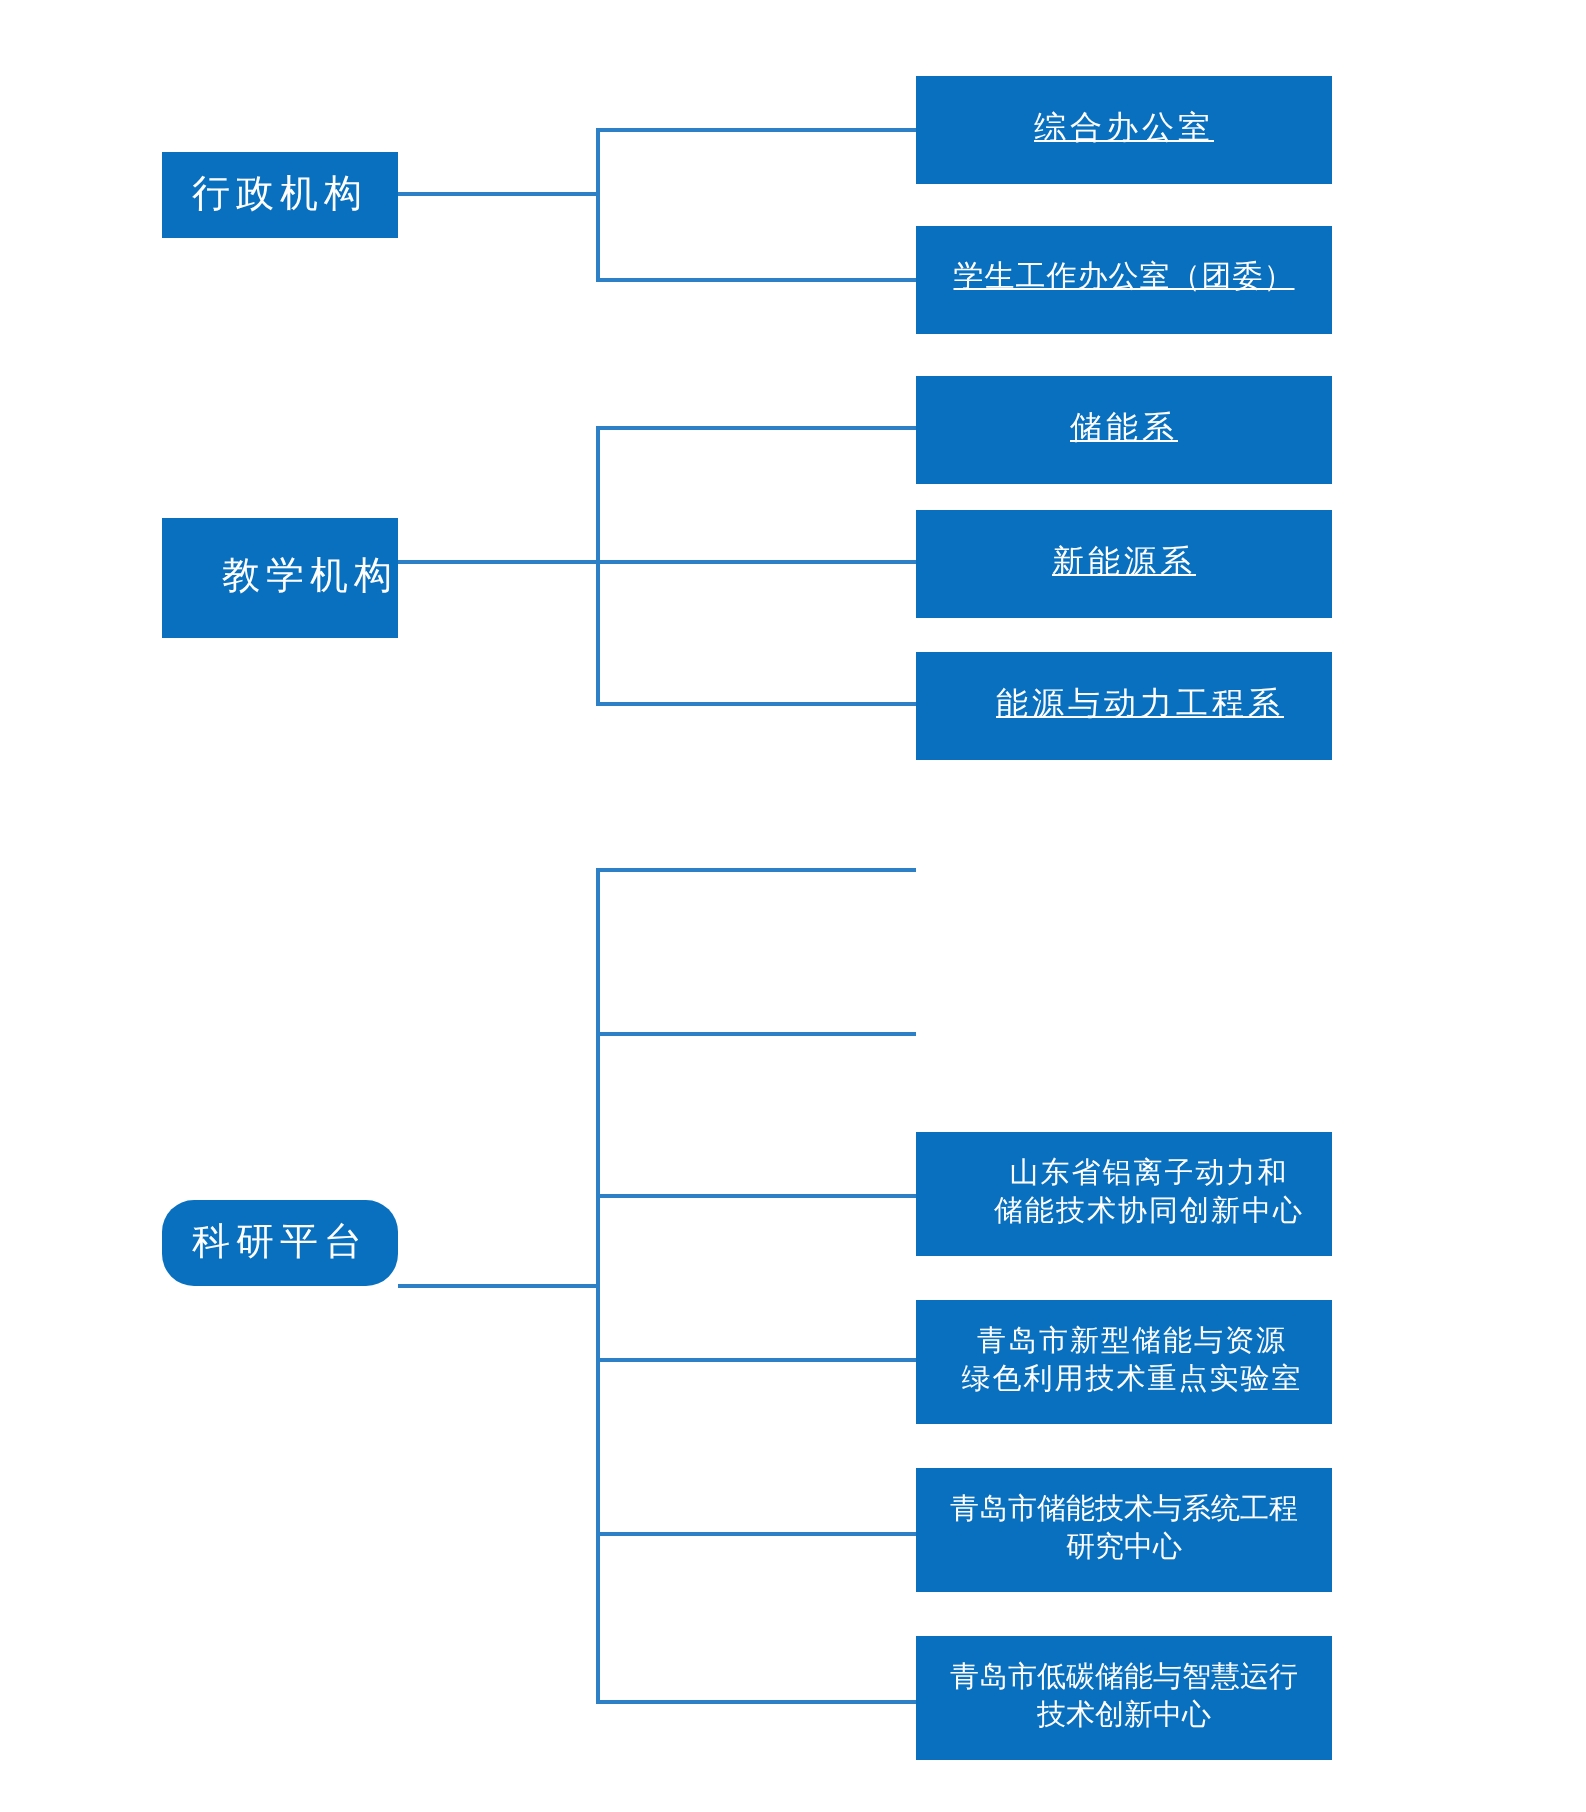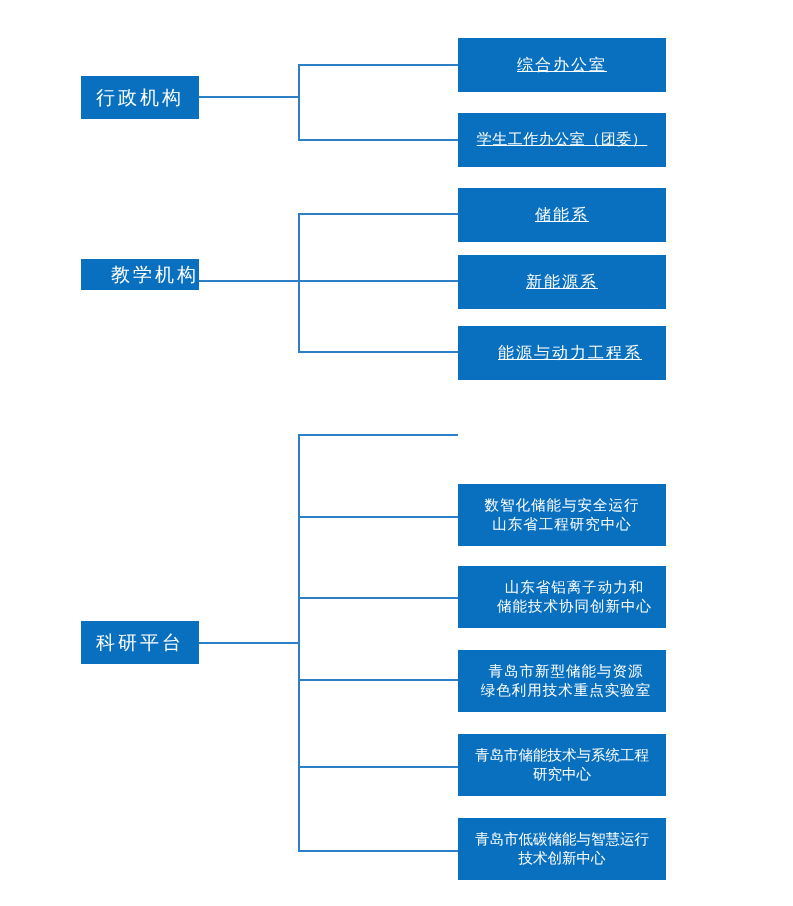--- a/index.html
+++ b/index.html
@@ -65,45 +65,43 @@
   <div class="node root" style="left:81px; top:76px; width:118px; height:43px;">行政机构</div>
 
   <div class="conn h" style="left:199px; top:96px; width:100px;"></div>
   <div class="conn v" style="left:298px; top:64px; height:77px;"></div>
   <div class="conn h" style="left:298px; top:64px; width:160px;"></div>
   <div class="conn h" style="left:298px; top:139px; width:160px;"></div>
 
   <div class="node leaf-single" style="left:458px; top:38px; width:208px; height:54px;">综合办公室</div>
   <div class="node leaf-single" style="left:458px; top:113px; width:208px; height:54px; font-size:15px; letter-spacing:0.5px;">学生工作办公室（团委）</div>
 
-  <div class="node root" style="left:81px; top:259px; width:118px; height:31px;padding-left:30px;">教学机构</div>
+  <div class="node root" style="left:81px; top:259px; width:118px; height:60px;padding-left:30px;">教学机构</div>
 
   <div class="conn h" style="left:199px; top:280px; width:100px;"></div>
   <div class="conn v" style="left:298px; top:213px; height:140px;"></div>
   <div class="conn h" style="left:298px; top:213px; width:160px;"></div>
   <div class="conn h" style="left:298px; top:280px; width:160px;"></div>
   <div class="conn h" style="left:298px; top:351px; width:160px;"></div>
 
   <div class="node leaf-single" style="left:458px; top:188px; width:208px; height:54px;">储能系</div>
   <div class="node leaf-single" style="left:458px; top:255px; width:208px; height:54px;">新能源系</div>
   <div class="node leaf-single" style="left:458px; top:326px; width:208px; height:54px;padding-left:16px;">能源与动力工程系</div>
 
-  <div class="node root" style="left:81px; top:621px; width:118px; height:43px;">科研平台</div>
+  <div class="node root" style="left:81px; top:600px; width:118px; height:43px;border-radius:16px;">科研平台</div>
 
   <div class="conn h" style="left:199px; top:642px; width:100px;"></div>
   <div class="conn v" style="left:298px; top:434px; height:418px;"></div>
   <div class="conn h" style="left:298px; top:434px; width:160px;"></div>
   <div class="conn h" style="left:298px; top:516px; width:160px;"></div>
   <div class="conn h" style="left:298px; top:597px; width:160px;"></div>
   <div class="conn h" style="left:298px; top:679px; width:160px;"></div>
   <div class="conn h" style="left:298px; top:766px; width:160px;"></div>
   <div class="conn h" style="left:298px; top:850px; width:160px;"></div>
 
-  <div class="node leaf-multi" style="left:458px; top:484px; width:208px; height:62px;">数智化储能与安全运行
-山东省工程研究中心</div>
   <div class="node leaf-multi" style="left:458px; top:566px; width:208px; height:62px;padding-left:33px;">山东省铝离子动力和
 储能技术协同创新中心</div>
   <div class="node leaf-multi" style="left:458px; top:650px; width:208px; height:62px;padding-left:16px;">青岛市新型储能与资源
 绿色利用技术重点实验室</div>
   <div class="node leaf-multi" style="left:458px; top:734px; width:208px; height:62px; font-family:'Liberation Sans', sans-serif; letter-spacing:0px;">青岛市储能技术与系统工程
 研究中心</div>
   <div class="node leaf-multi" style="left:458px; top:818px; width:208px; height:62px; font-family:'Liberation Sans', sans-serif; letter-spacing:0px;">青岛市低碳储能与智慧运行
 技术创新中心</div>
 
 </div>

